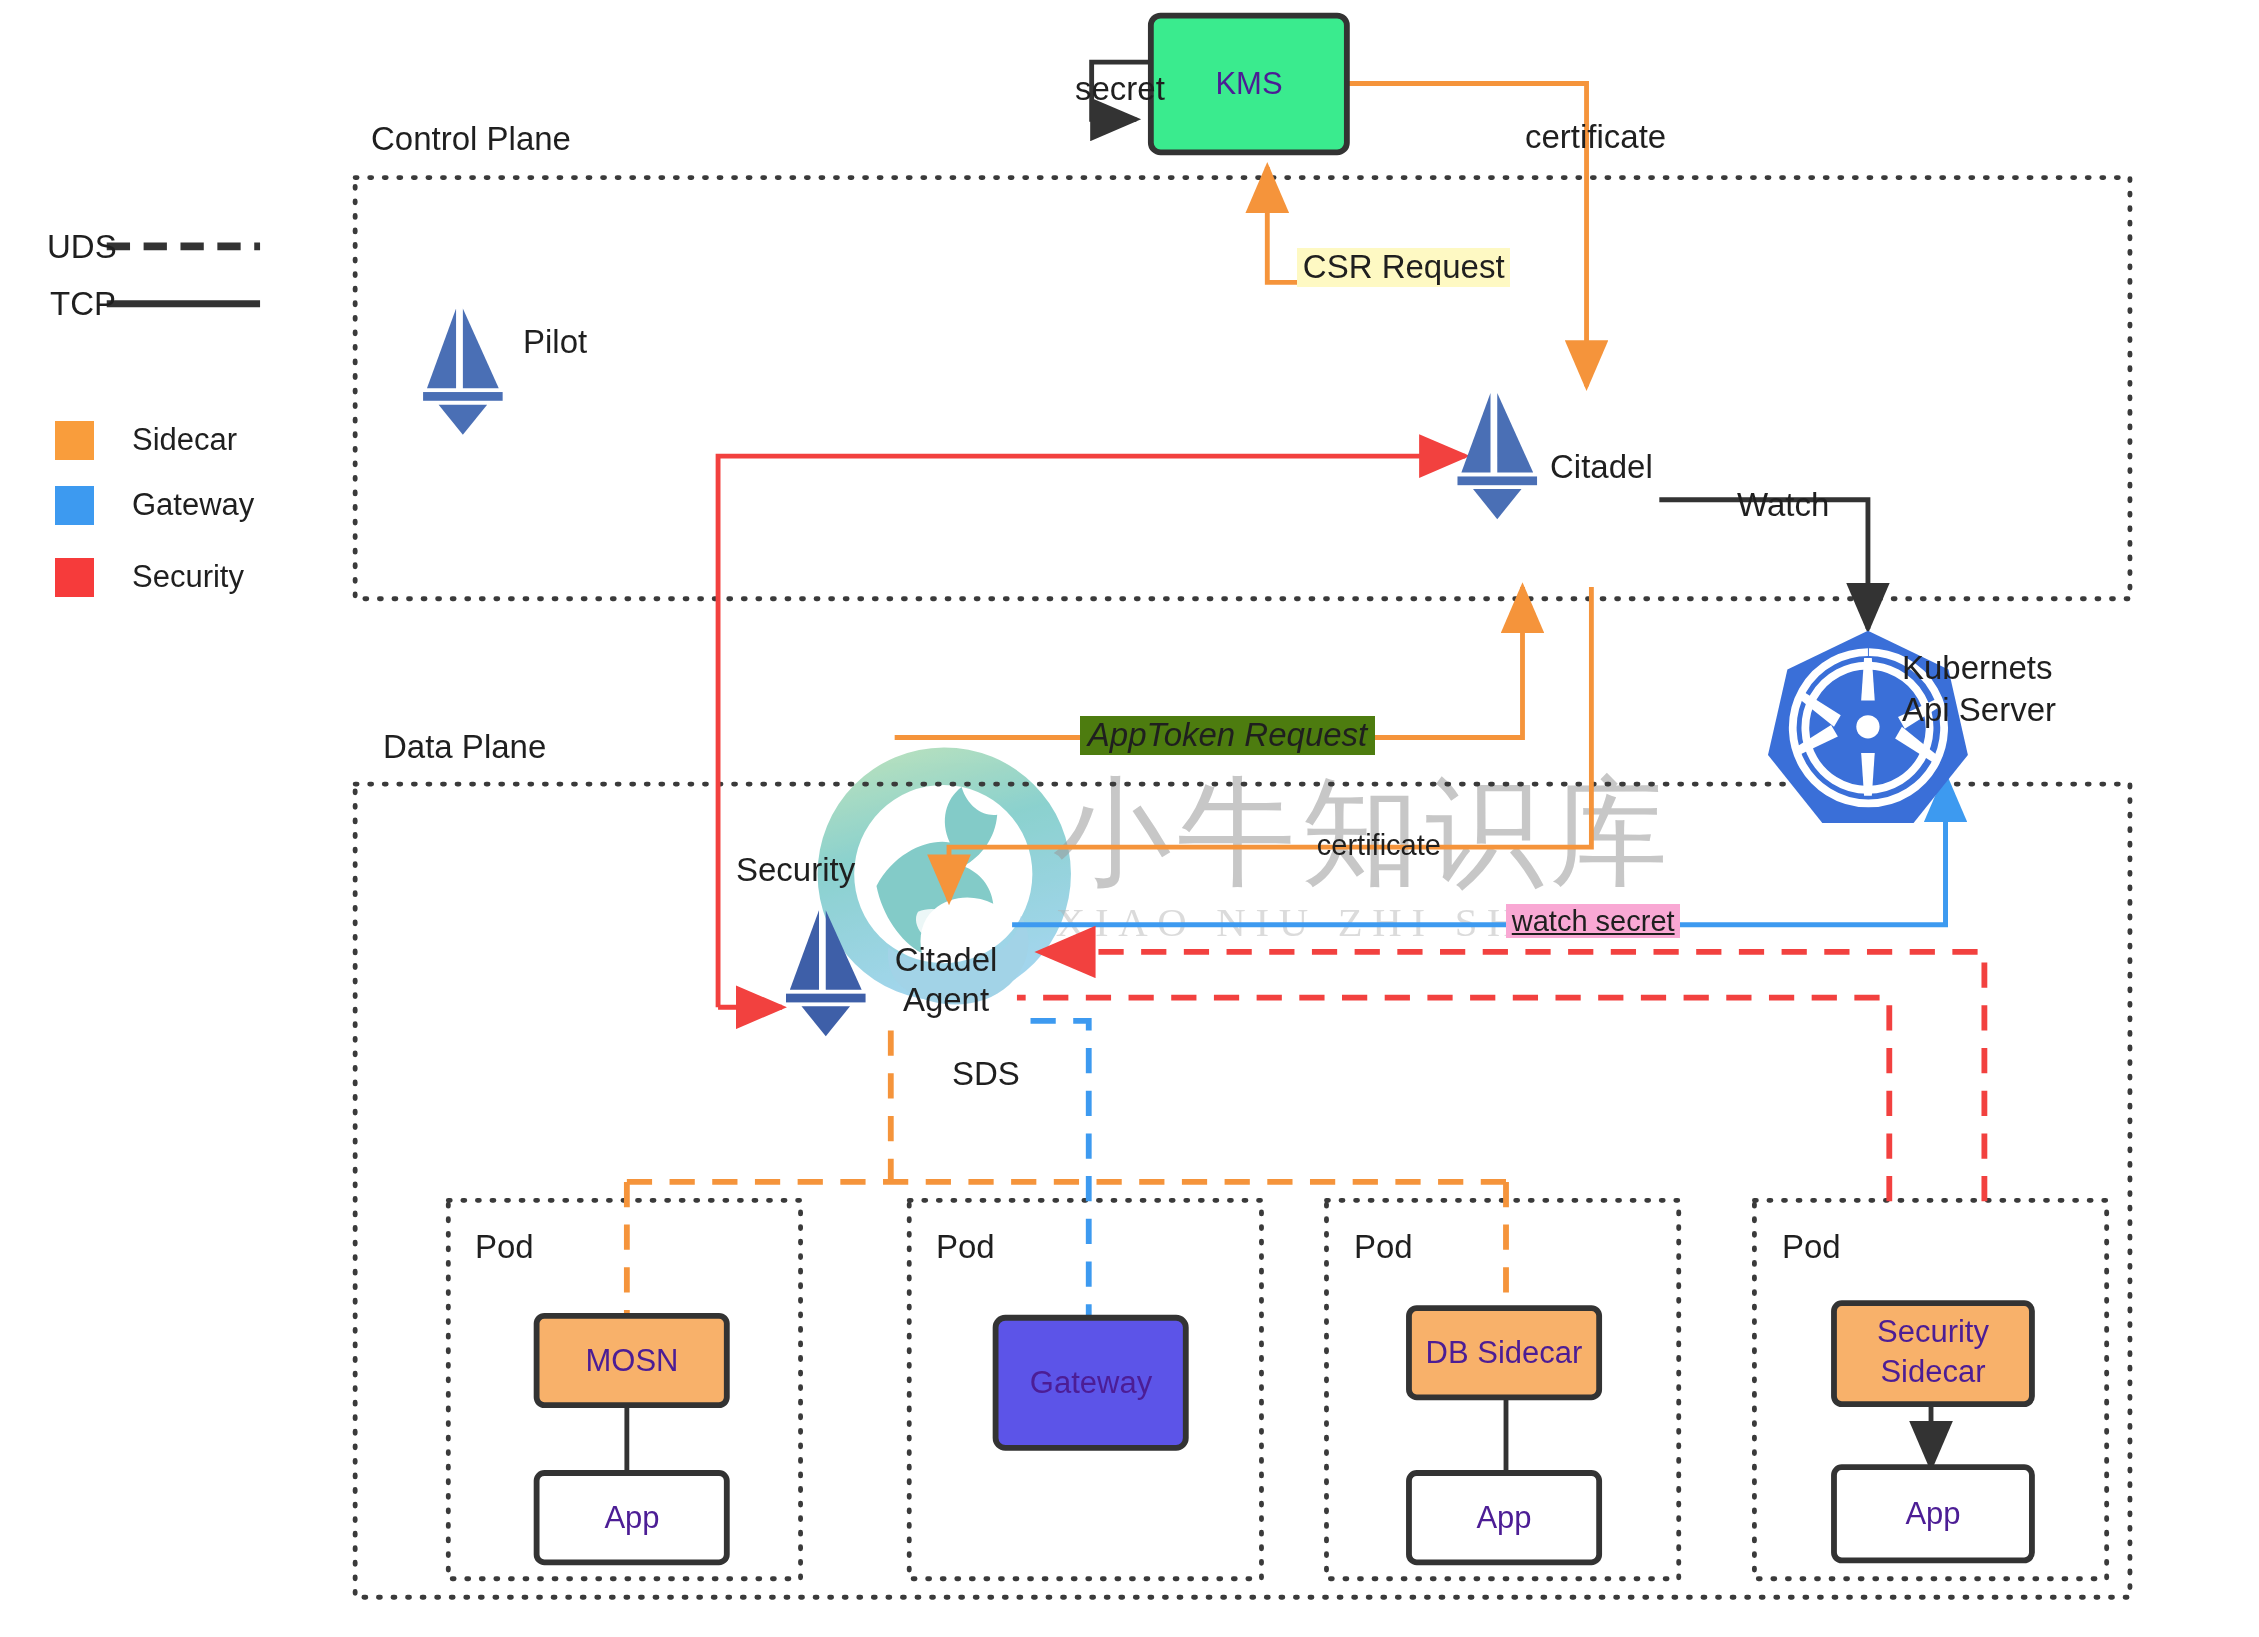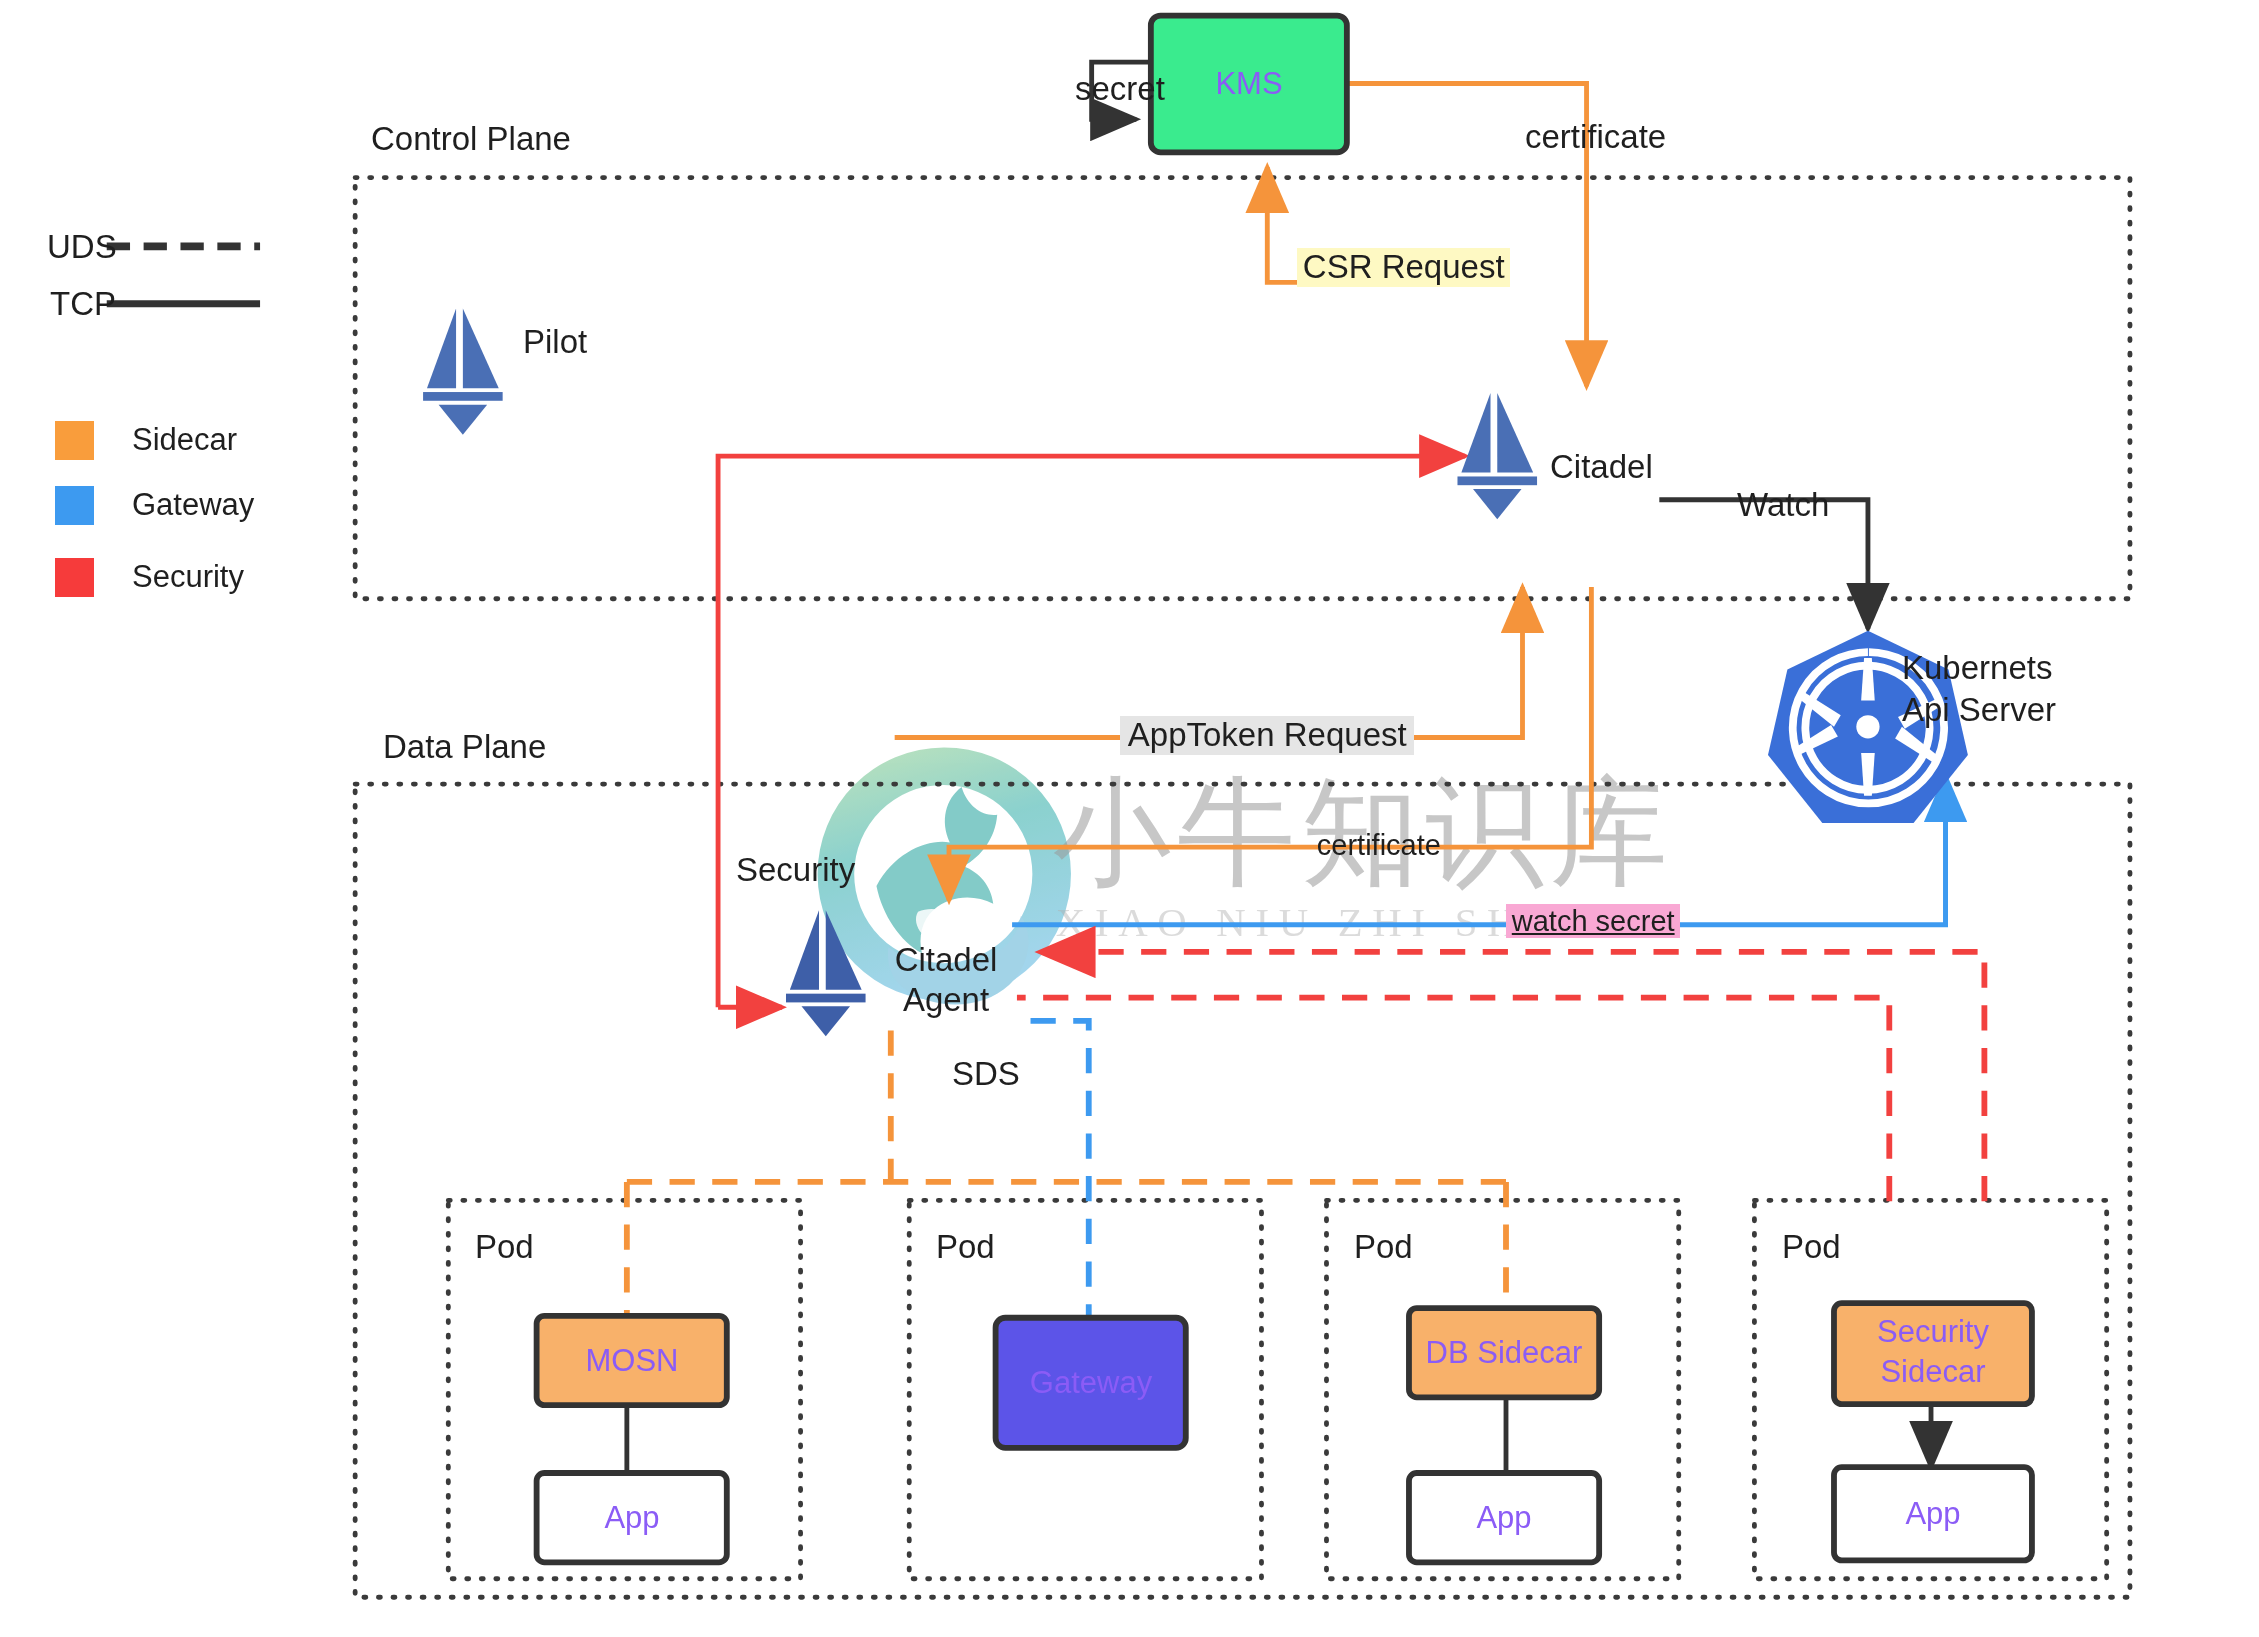--- a/index.html
+++ b/index.html
@@ -7,21 +7,21 @@
        font-family:"Liberation Sans","DejaVu Sans",sans-serif;color:#1f1f1f;}
   #stage{position:absolute;left:0;top:0;width:2259px;height:1638px;}
   svg.layer{position:absolute;left:0;top:0;width:2259px;height:1638px;overflow:visible;}
   .lbl{position:absolute;white-space:nowrap;line-height:1.18;color:#1f1f1f;}
   .f34{font-size:33px;}
   .f32{font-size:31px;}
   .f30{font-size:29px;}
   .ctr{text-align:center;}
   .swatch{position:absolute;width:39px;height:39px;}
   .boxlbl{position:absolute;display:flex;align-items:center;justify-content:center;
-          text-align:center;font-size:31px;color:#8b5cf6;line-height:1.2;}
+          text-align:center;font-size:31px;color:#4c1d95;line-height:1.2;}
   .wm{position:absolute;pointer-events:none;}
 </style>
 </head>
 <body>
 
 <div id="stage">
 
   <svg class="layer wm" viewBox="0 0 2328 1688">
     <defs>
       <linearGradient id="wmg" x1="0" y1="0" x2="0.3" y2="1">
@@ -185,21 +185,21 @@
   <div class="lbl f34" style="left:736px;top:851px;">Security</div>
 
   <div class="lbl f34" style="left:1075px;top:70px;">secret</div>
 
   <div class="lbl f34" style="left:1525px;top:118px;">certificate</div>
 
   <div class="lbl f34" style="left:1297px;top:248px;background:#fef9c3;padding:0 5.8px;">CSR Request</div>
 
   <div class="lbl f34" style="left:1737px;top:438px;margin-top:48px;">Watch</div>
 
-  <div class="lbl f34" style="left:1120px;top:716px;background:#e5e5e5;padding:0 7.8px;">AppToken Request</div>
+  <div class="lbl f34" style="left:1080px;top:716px;background:#4d7c0f;padding:0 7.8px;font-style:italic;">AppToken Request</div>
 
   <div class="lbl f30" style="left:1311px;top:828px;background:rgba(255,255,255,0.0);padding:0 5.8px;">certificate</div>
 
   <div class="lbl f30" style="left:1506px;top:904px;background:#f9a8d4;padding:0 5.8px;text-decoration:underline;">watch secret</div>
 
   <div class="lbl f34" style="left:952px;top:1055px;">SDS</div>
 
   <div class="lbl f34" style="left:475px;top:1228px;">Pod</div>
   <div class="lbl f34" style="left:936px;top:1228px;">Pod</div>
   <div class="lbl f34" style="left:1354px;top:1228px;">Pod</div>

